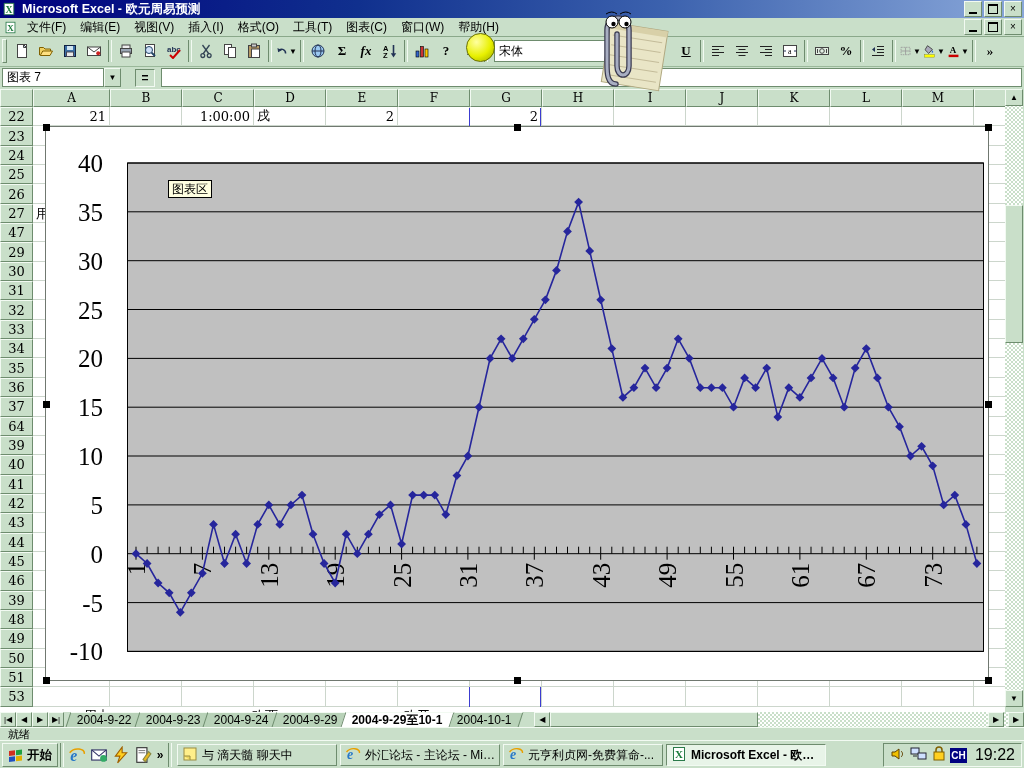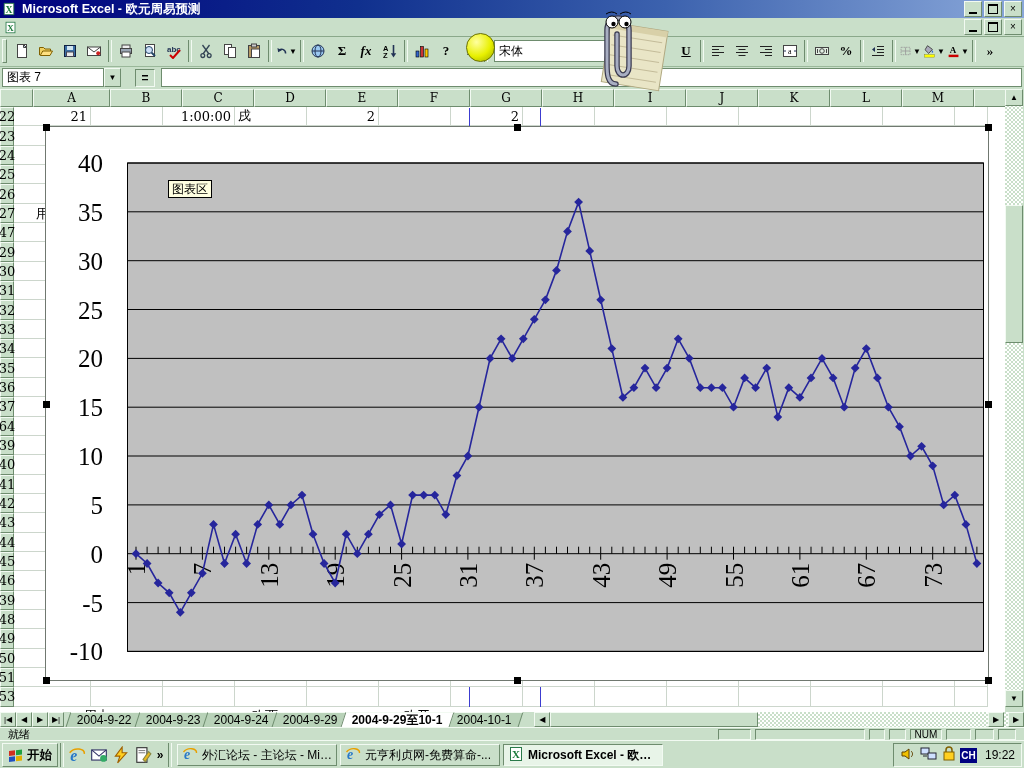--- a/index.html
+++ b/index.html
@@ -38,21 +38,21 @@
   #formulabar{left:0;top:66px;width:1024px;height:23px;display:flex;align-items:center;}
   #namebox{width:96px;height:17px;background:#fff;border:1px solid #6e8c6e;margin-left:2px;display:flex;align-items:center;padding-left:4px;}
   #namedd{width:15px;height:17px;background:#c9dfc9;display:flex;align-items:center;justify-content:center;font-size:8px;border:1px solid #f2faf2;border-bottom-color:#6e8c6e;border-right-color:#6e8c6e;}
   #eqbtn{width:18px;height:16px;margin-left:14px;display:flex;align-items:center;justify-content:center;font-weight:bold;}
   #formulafield{flex:1;height:17px;background:#fff;border:1px solid #6e8c6e;margin:0 2px 0 6px;}
   
   #sheet{left:0;top:89px;width:1005px;height:623px;background:#fff;overflow:hidden;}
   .hrow{display:flex;height:18px;}
   .hcell{background:#c9dfc9;border-top:1px solid #f2faf2;border-left:1px solid #f2faf2;border-bottom:1px solid #6e8c6e;border-right:1px solid #6e8c6e;display:flex;align-items:center;justify-content:center;font-family:"DejaVu Serif",serif;font-size:12px;box-sizing:border-box;flex:none;}
   .grow{display:flex;height:19.35px;}
-  .rhead{width:14px;box-sizing:border-box;flex:none;background:#c9dfc9;border-left:1px solid #f2faf2;border-top:1px solid #f2faf2;border-bottom:1px solid #6e8c6e;border-right:1px solid #6e8c6e;display:flex;align-items:center;justify-content:center;font-family:"DejaVu Serif",serif;font-size:13px;}
+  .rhead{width:33px;box-sizing:border-box;flex:none;background:#c9dfc9;border-left:1px solid #f2faf2;border-top:1px solid #f2faf2;border-bottom:1px solid #6e8c6e;border-right:1px solid #6e8c6e;display:flex;align-items:center;justify-content:center;font-family:"DejaVu Serif",serif;font-size:13px;}
   .cell{box-sizing:border-box;flex:none;border-right:1px solid #ccd6cc;border-bottom:1px solid #ccd6cc;font-family:"DejaVu Serif",serif;font-size:13px;display:flex;align-items:center;padding:0 3px;white-space:nowrap;overflow:hidden;}
   .cell.num{justify-content:flex-end;}
   .bluline{position:absolute;width:1px;background:#3c3cd0;z-index:2;}
   .frag{position:absolute;overflow:hidden;font-family:"DejaVu Serif",serif;font-size:13px;color:#000;z-index:2;}
   
   #chart{left:46px;top:127px;width:942px;height:553px;background:#fff;outline:1px solid #707870;z-index:5;}
   .handle{position:absolute;width:7px;height:7px;background:#000;z-index:7;}
   #charttip{position:absolute;left:122px;top:53px;background:#ffffe1;border:1px solid #000;font-size:12px;padding:0 3px;line-height:16px;z-index:8;}
   
   #vscroll{left:1005px;top:89px;width:18px;height:618px;z-index:6;}
@@ -71,21 +71,21 @@
   .stbox{height:11px;box-sizing:border-box;margin-left:4px;display:flex;align-items:center;justify-content:center;font-size:10px;}
   
   #taskbar{left:0;top:740px;width:1024px;height:28px;background:#c9dfc9;border-top:1px solid #f2faf2;display:flex;align-items:center;z-index:60;}
   #startbtn{width:54px;height:22px;margin-left:2px;display:flex;align-items:center;justify-content:center;gap:3px;font-weight:bold;font-size:12.5px;background:#c9dfc9;}
   .ql{width:22px;height:22px;display:flex;align-items:center;justify-content:center;}
   .taskbtn{width:160px;height:22px;margin-left:3px;background:#c9dfc9;display:flex;align-items:center;gap:4px;padding:0 4px;box-sizing:border-box;font-size:12px;white-space:nowrap;overflow:hidden;}
   .taskbtn.active{background:#e8f4e8;font-weight:bold;}
   .taskbtn .lbl{overflow:hidden;text-overflow:ellipsis;}
   #tray{margin-left:auto;height:22px;margin-right:2px;display:flex;align-items:center;gap:4px;padding:0 6px;}
   #chbadge{width:17px;height:15px;background:#000080;color:#fff;font-size:10px;font-weight:bold;display:flex;align-items:center;justify-content:center;}
-  #clock{font-size:12px;margin-left:4px;}
+  #clock{font-size:16px;margin-left:4px;}
   
   #clippy{left:592px;top:4px;width:78px;height:88px;z-index:50;pointer-events:auto;}
   #ball{left:466px;top:33px;width:27px;height:27px;border-radius:50%;z-index:51;
         background:radial-gradient(circle at 35% 30%,#ffffa0,#e8f000 55%,#9aa800);border:1px solid #6a7000;}
 </style>
 </head>
 <body>
 
 <div id="titlebar" class="abs">
   <span class="ql" style="width:18px;height:16px;">
@@ -106,20 +106,31 @@
   </span>
 </div>
 
 <div id="menubar" class="abs">
   <span class="ql" style="width:20px;">
     <svg width="13" height="13" viewBox="0 0 16 16">
         <rect x="2.5" y="1.5" width="11" height="13" fill="#fff" stroke="#2a7a4a"></rect>
         <text x="4" y="12" font-size="11" font-weight="bold" fill="#1a7a3a" font-family="serif">X</text>
       </svg>
   </span>
+  <span id="menu-mount" style="display:flex;">
+      <span class="menu-item">文件(F)</span>
+      <span class="menu-item">编辑(E)</span>
+      <span class="menu-item">视图(V)</span>
+      <span class="menu-item">插入(I)</span>
+      <span class="menu-item">格式(O)</span>
+      <span class="menu-item">工具(T)</span>
+      <span class="menu-item">图表(C)</span>
+      <span class="menu-item">窗口(W)</span>
+      <span class="menu-item">帮助(H)</span>
+    </span>
   <span class="winbtns">
     <span class="wbtn bev-out">
         <span class="minbar"></span>
       </span>
     <span class="wbtn bev-out">
         <span class="maxsq"></span>
       </span>
     <span class="wbtn bev-out">×</span>
   </span>
 </div>
@@ -1159,30 +1170,20 @@
   <span id="hscroll" class="checker">
     <span class="sbtn bev-out" style="left:0;width:16px;height:15px;">◀</span>
     <span id="hthumb" class="bev-out"></span>
     <span class="sbtn bev-out" style="right:20px;width:16px;height:15px;">▶</span>
     <span class="sbtn bev-out" style="right:0;width:16px;height:15px;">▶</span>
   </span>
 </div>
 
 <div id="statusbar" class="abs">
   <span style="margin-left:8px;">就绪</span>
-  <span style="margin-left:auto;display:flex;align-items:center;margin-right:8px;">
-    <span class="stbox bev-in" style="width:33px;"></span>
-    <span class="stbox bev-in" style="width:110px;"></span>
-    <span class="stbox bev-in" style="width:16px;"></span>
-    <span class="stbox bev-in" style="width:17px;"></span>
-    <span class="stbox bev-in" style="width:32px;">NUM</span>
-    <span class="stbox bev-in" style="width:25px;"></span>
-    <span class="stbox bev-in" style="width:19px;"></span>
-    <span class="stbox bev-in" style="width:18px;"></span>
-  </span>
 </div>
 
 <div id="taskbar" class="abs">
   <span id="startbtn" class="bev-out">
     <svg width="16" height="14" viewBox="0 0 16 14">
         <g transform="skewY(-6)">
           <rect x="1" y="3" width="6" height="5" fill="#d03020"></rect>
           <rect x="8" y="3" width="6" height="5" fill="#20a040"></rect>
           <rect x="1" y="9" width="6" height="5" fill="#2050c0"></rect>
           <rect x="8" y="9" width="6" height="5" fill="#e0b000"></rect>
@@ -1215,20 +1216,27 @@
         <line x1="4" y1="4" x2="10" y2="4" stroke="#888"></line>
         <line x1="4" y1="6" x2="10" y2="6" stroke="#888"></line>
         <path d="M8 12 L13 5 L15 7 L10 14 Z" fill="#e8b820" stroke="#884"></path>
       </svg>
     </span>
   <span class="ql" style="width:12px;font-weight:bold;">»</span>
   <span class="tbsep" style="height:24px;"></span>
   <span id="tasks-mount" style="display:flex;align-items:center;">
       <span class="taskbtn bev-out">
         <span><svg width="16" height="16" viewBox="0 0 16 16">
+            <rect x="2" y="2" width="12" height="12" fill="#ffef8a" stroke="#998c40"></rect>
+            <path d="M2 10 L8 10 L8 14" fill="#ecd75e" stroke="#998c40"></path>
+          </svg></span>
+        <span class="lbl">与 滴天髓 聊天中</span>
+      </span>
+      <span class="taskbtn bev-out">
+        <span><svg width="16" height="16" viewBox="0 0 16 16">
             <text x="2" y="13" font-size="14" font-style="italic" font-weight="bold" fill="#2878c8" font-family="serif">e</text>
             <path d="M1.5 6 C6 0.5 15 2.5 14.5 7" fill="none" stroke="#e8a000" stroke-width="1.4"></path>
           </svg></span>
         <span class="lbl">外汇论坛 - 主论坛 - Micr...</span>
       </span>
       <span class="taskbtn bev-out">
         <span><svg width="16" height="16" viewBox="0 0 16 16">
             <text x="2" y="13" font-size="14" font-style="italic" font-weight="bold" fill="#2878c8" font-family="serif">e</text>
             <path d="M1.5 6 C6 0.5 15 2.5 14.5 7" fill="none" stroke="#e8a000" stroke-width="1.4"></path>
           </svg></span>

